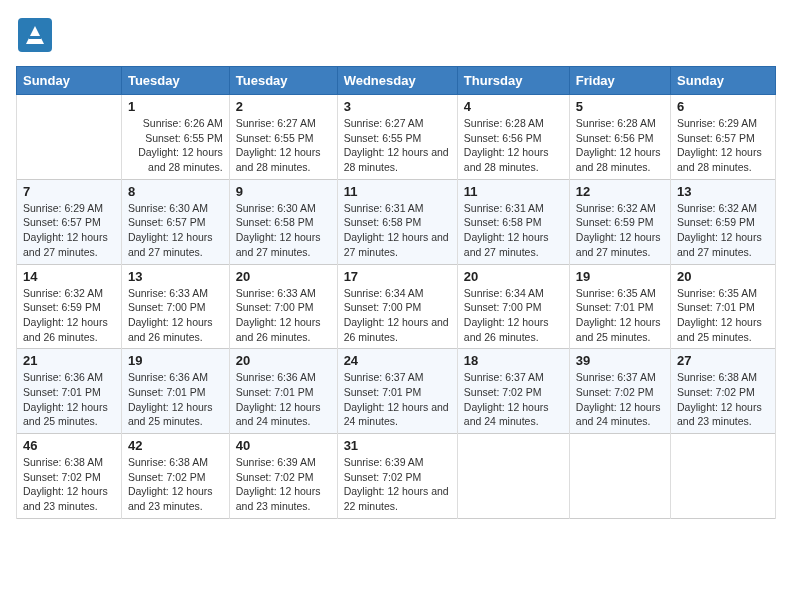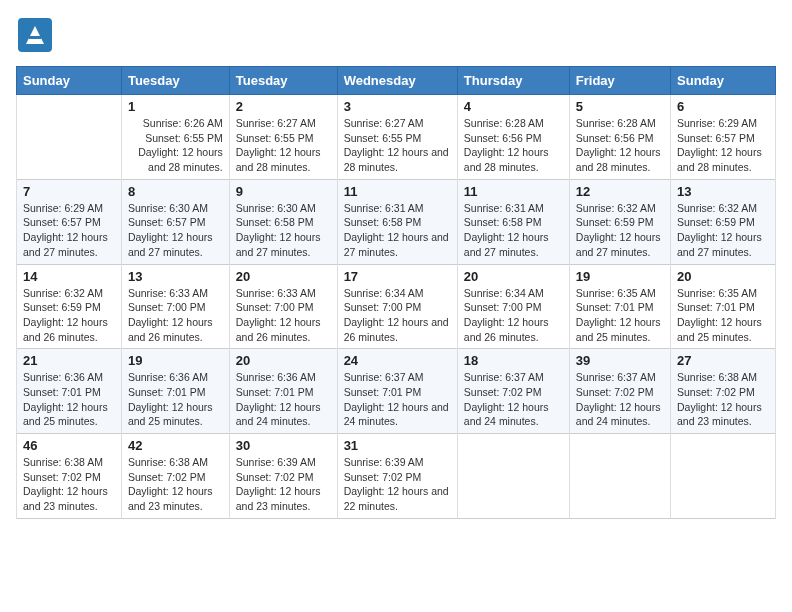--- a/index.html
+++ b/index.html
@@ -299,21 +299,21 @@
 Sunset: 7:02 PM
 Daylight: 12 hours and 23 minutes.</div>
         </td>
         <td>
           <div class="day-num">42</div>
           <div class="day-info" style="white-space: pre-line;">Sunrise: 6:38 AM
 Sunset: 7:02 PM
 Daylight: 12 hours and 23 minutes.</div>
         </td>
         <td>
-          <div class="day-num">30</div>
+          <div class="day-num">40</div>
           <div class="day-info" style="white-space: pre-line;">Sunrise: 6:39 AM
 Sunset: 7:02 PM
 Daylight: 12 hours and 23 minutes.</div>
         </td>
         <td>
           <div class="day-num">31</div>
           <div class="day-info" style="white-space: pre-line;">Sunrise: 6:39 AM
 Sunset: 7:02 PM
 Daylight: 12 hours and 22 minutes.</div>
         </td>

